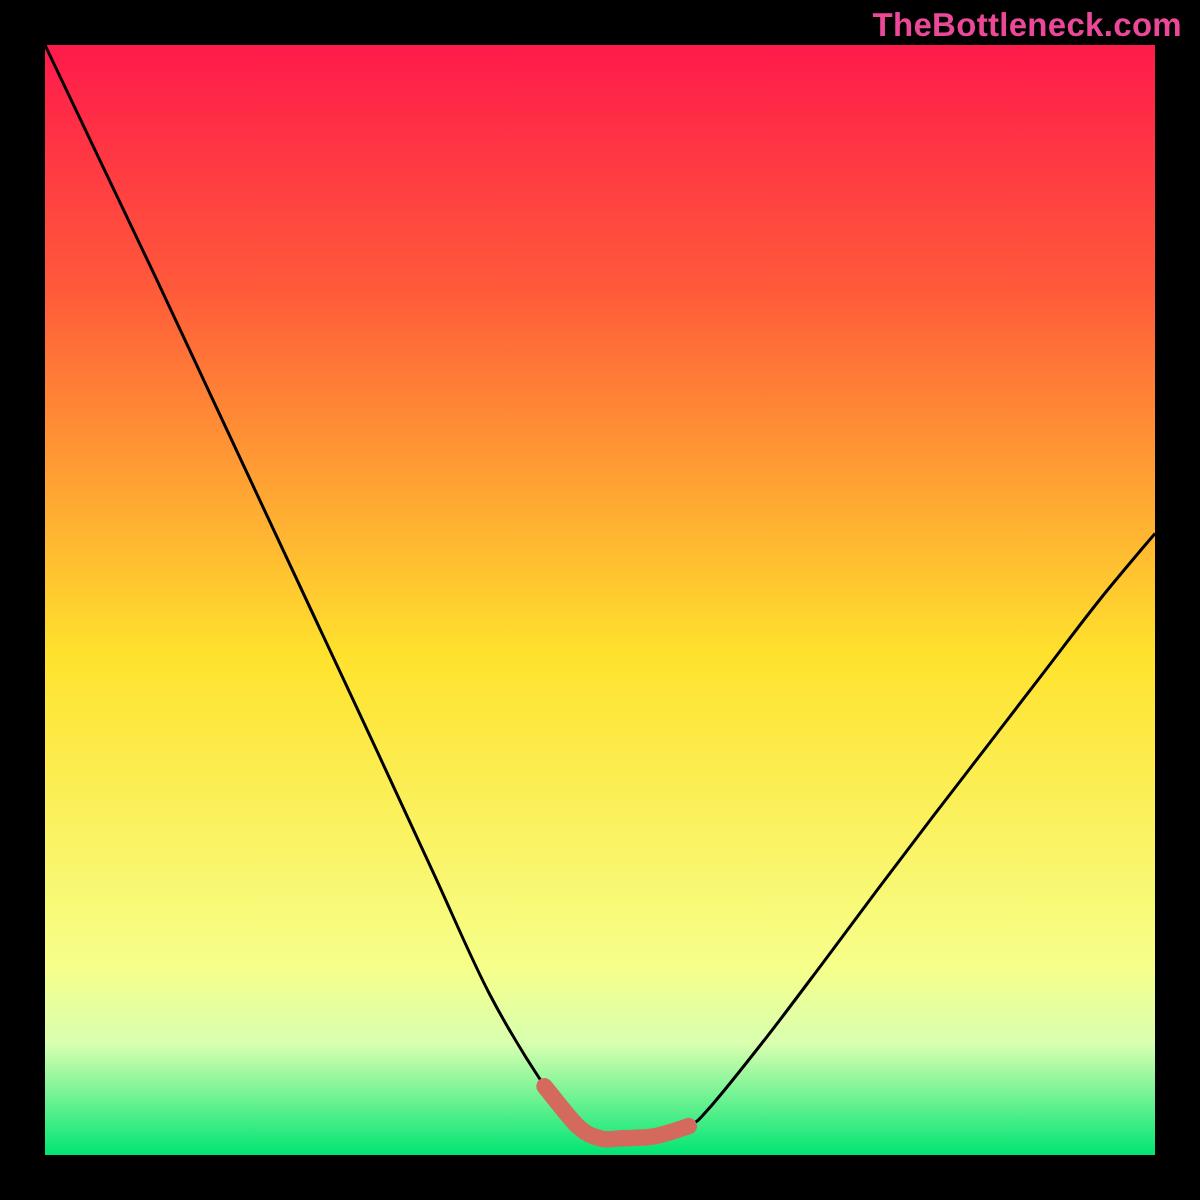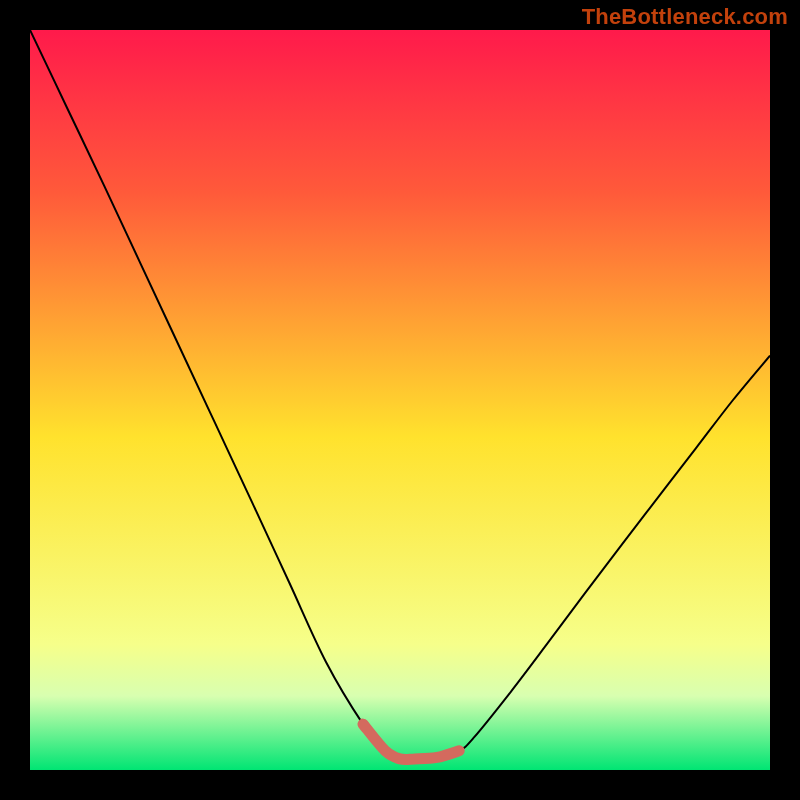--- a/index.html
+++ b/index.html
@@ -16,21 +16,21 @@
     left: 0;
     top: 0;
     width: 800px;
     height: 800px;
     background: #000;
   }
   .watermark {
     position: absolute;
     top: 4px;
     right: 12px;
-    color: #c2410c;
+    color: #ec4899;
     font-size: 22px;
     font-weight: 600;
     letter-spacing: 0.2px;
     z-index: 5;
   }
   svg.plot {
     position: absolute;
     left: 30px;
     top: 30px;
     width: 740px;

